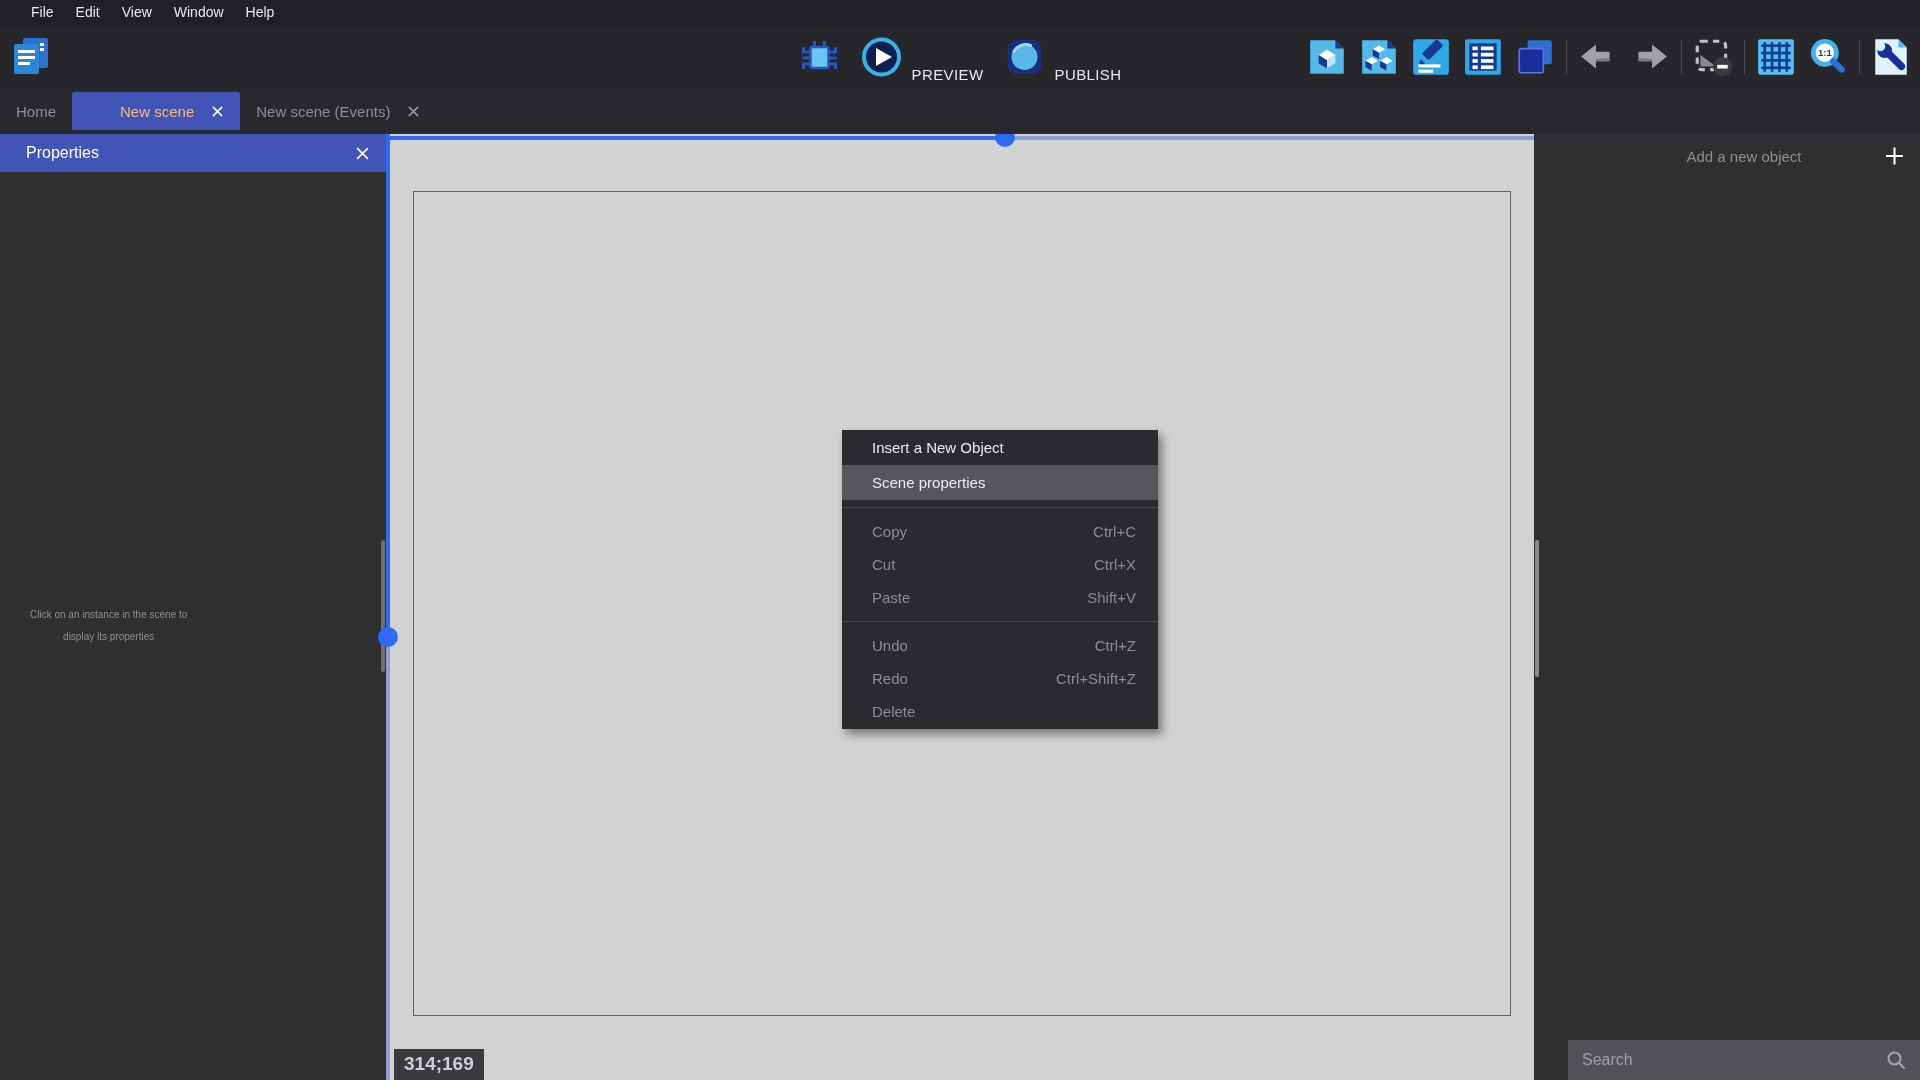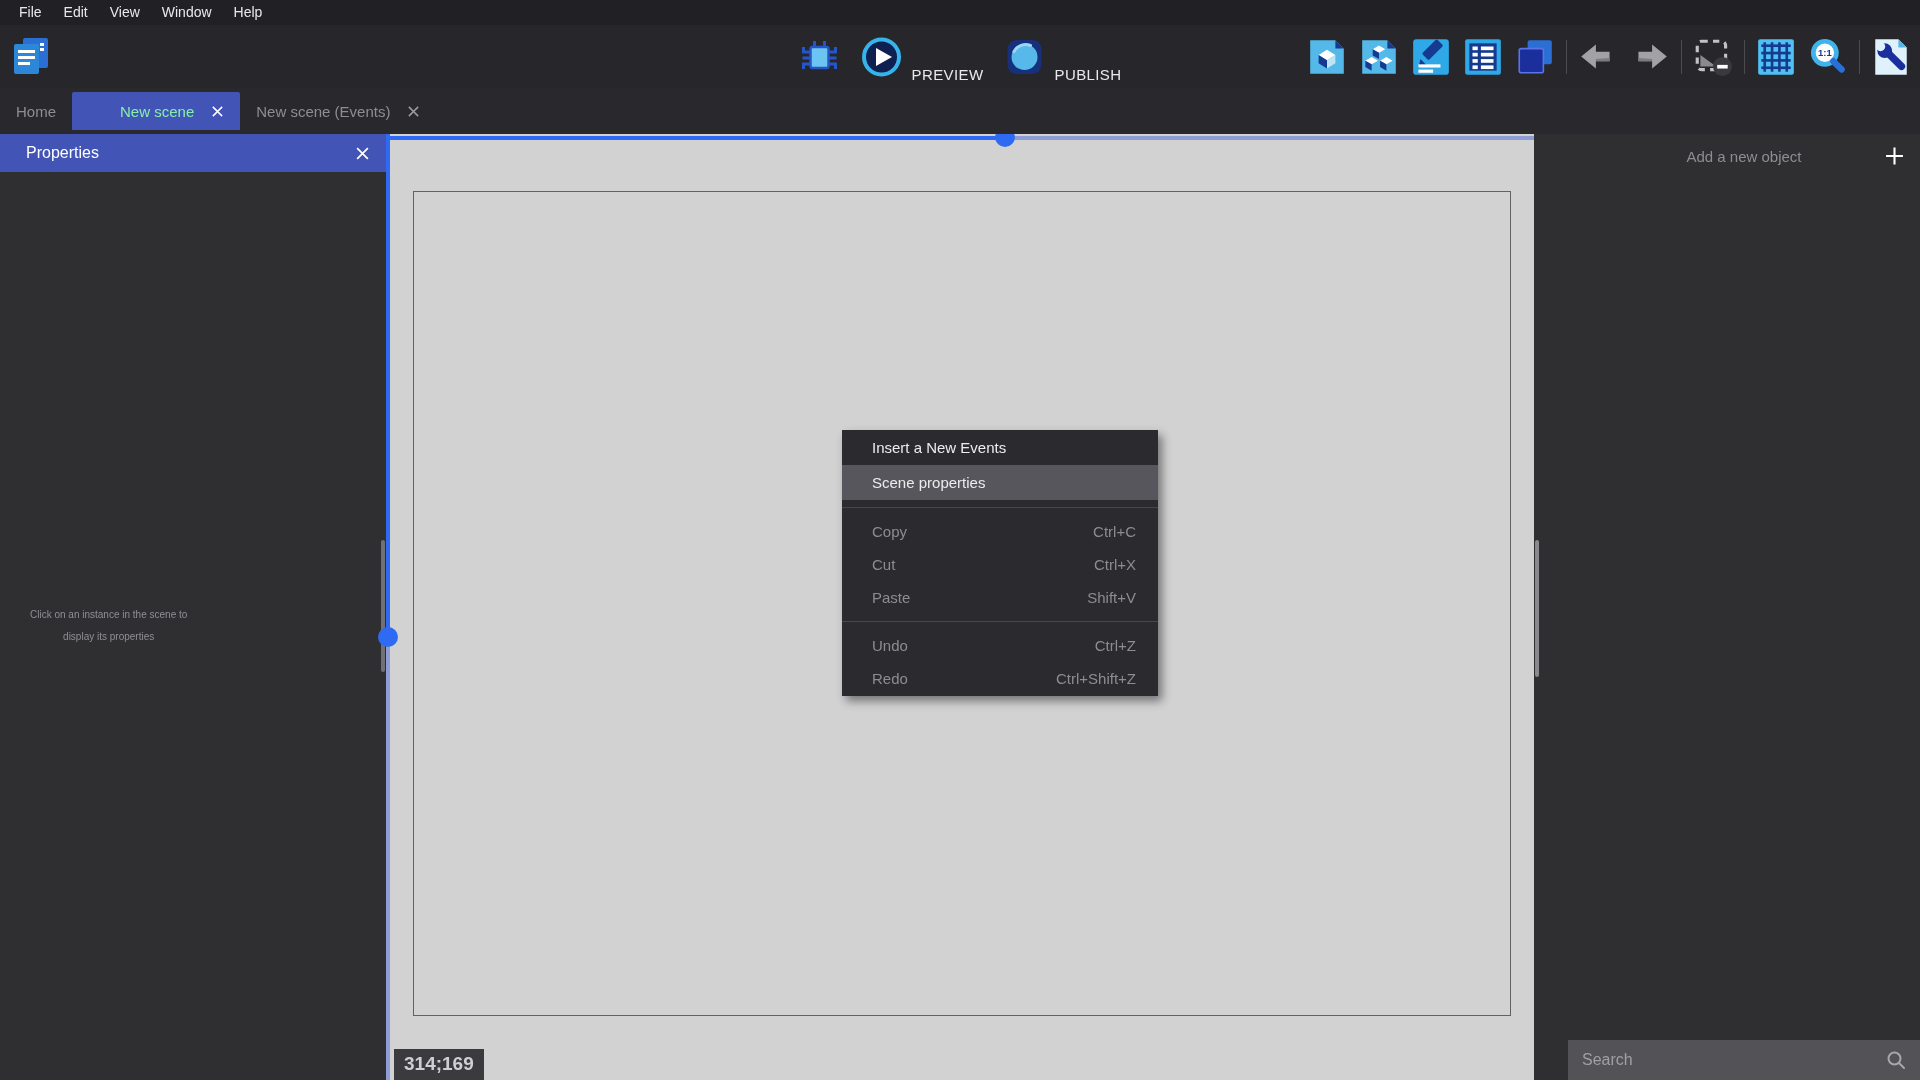--- a/index.html
+++ b/index.html
@@ -1,38 +1,38 @@
 <!DOCTYPE html>
 <html><head>
 <meta charset="utf-8">
 <style>
   * { margin:0; padding:0; box-sizing:border-box; }
   html,body { width:1920px; height:1080px; background:#1e1e22; }
   body { font-family:"Liberation Sans", sans-serif; }
   .app { position:relative; width:1920px; height:1080px; overflow:hidden; background:#2f2f32; }
 
   
-  .menubar { position:absolute; top:0; left:0; right:0; height:25px; background:#212125; display:flex; align-items:center; padding-left:8px; z-index:5; }
+  .menubar { position:absolute; top:0; left:0; right:0; height:25px; background:#212125; display:flex; align-items:center; padding-left:20px; z-index:5; }
   .menu-item { color:#e9e9ec; font-size:14px; padding:0 11px; line-height:25px; cursor:default; }
 
   
   .toolbar { position:absolute; top:25px; left:0; right:0; height:63px; background:#27272b; z-index:5; }
   .pm-btn { position:absolute; left:8px; top:8px; width:48px; height:48px; display:flex; align-items:center; justify-content:center; }
   .toolbar-center { position:absolute; left:50%; top:0; height:100%; transform:translateX(-50%); display:flex; align-items:center; gap:20px; }
   .toolbar-right { position:absolute; right:8px; top:0; height:100%; display:flex; align-items:center; gap:10px; }
   .tb-btn { display:flex; align-items:center; gap:9px; background:none; border:none; cursor:pointer; }
   .tb-label { color:#e9e9ec; font-size:15px; letter-spacing:0.4px;margin-top:36px; }
   .icon-btn { width:42px; height:42px; display:flex; align-items:center; justify-content:center; background:none; border:none; cursor:pointer; }
   .tb-sep { width:1px; height:34px; background:#4a4a4f; }
 
   
   .tabbar { position:absolute; top:88px; left:0; right:0; height:46px; background:#29292d; display:flex; align-items:center; z-index:4; }
   .tab { height:38px; display:flex; align-items:center; padding:0 16px; font-size:15px; color:#8d8d92; cursor:pointer; }
   .tab .tab-close { margin-left:17px; display:flex; color:#9a9aa0; }
-  .tab.active { background:#4254b5; color:#86efac; border-radius:2px 2px 0 0;padding-left:48px; }
+  .tab.active { background:#4254b5; color:#fdba74; border-radius:2px 2px 0 0;padding-left:48px; }
   .tab.active .tab-close { color:#ffffff; }
 
   
   .workspace { position:absolute; top:134px; left:0; right:0; bottom:0; display:flex; z-index:1; }
 
   
   .side-panel { background:#2f2f32; position:relative; display:flex; flex-direction:column; }
   .properties-panel { width:388px; }
   .objects-panel { width:372px; }
   .panel-header { height:38px; background:#4254b5; color:#ffffff; display:flex; align-items:center; padding:0 18px 0 26px; font-size:16px; flex:0 0 auto; }
@@ -320,21 +320,21 @@
 
       <div class="hscroll-a"></div>
       <div class="hscroll-b"></div>
       <div class="hscroll-dot"></div>
       <div class="vscroll-a"></div>
       <div class="vscroll-b"></div>
       <div class="vscroll-dot"></div>
 
       <div class="context-menu">
         <div class="cm-row">
-          <span>Insert a New Events</span>
+          <span>Insert a New Object</span>
         </div>
         <div class="cm-row hovered">
           <span>Scene properties</span>
         </div>
         <div class="cm-sep"></div>
         <div class="cm-row small disabled">
           <span>Copy</span>
           <span class="cm-shortcut">Ctrl+C</span>
         </div>
         <div class="cm-row small disabled">
@@ -346,20 +346,23 @@
           <span class="cm-shortcut">Shift+V</span>
         </div>
         <div class="cm-sep"></div>
         <div class="cm-row small disabled">
           <span>Undo</span>
           <span class="cm-shortcut">Ctrl+Z</span>
         </div>
         <div class="cm-row small disabled">
           <span>Redo</span>
           <span class="cm-shortcut">Ctrl+Shift+Z</span>
+        </div>
+        <div class="cm-row small disabled">
+          <span>Delete</span>
         </div>
       </div>
 
       <div class="coords-badge">314;169</div>
     </div>
 
     <div class="gutter">
       <div class="gutter-handle"></div>
     </div>
 

